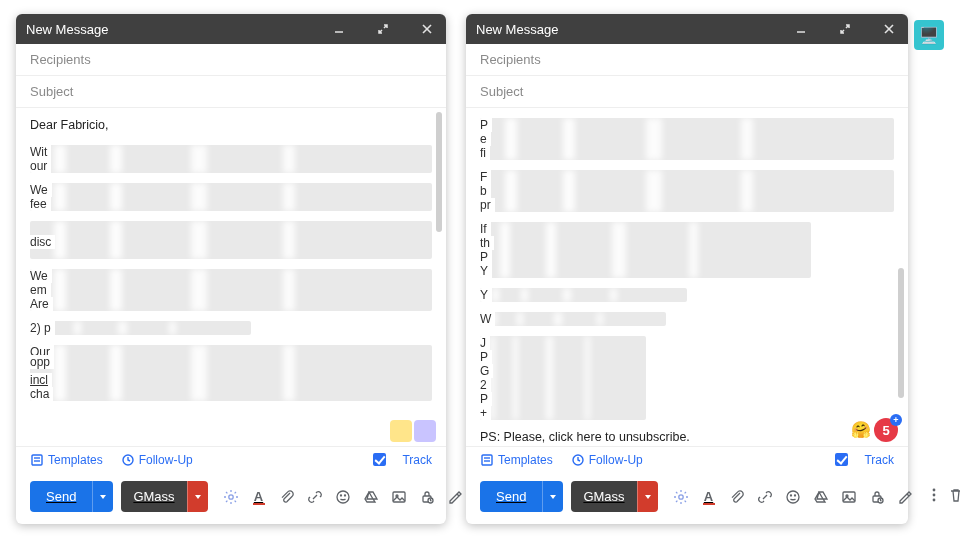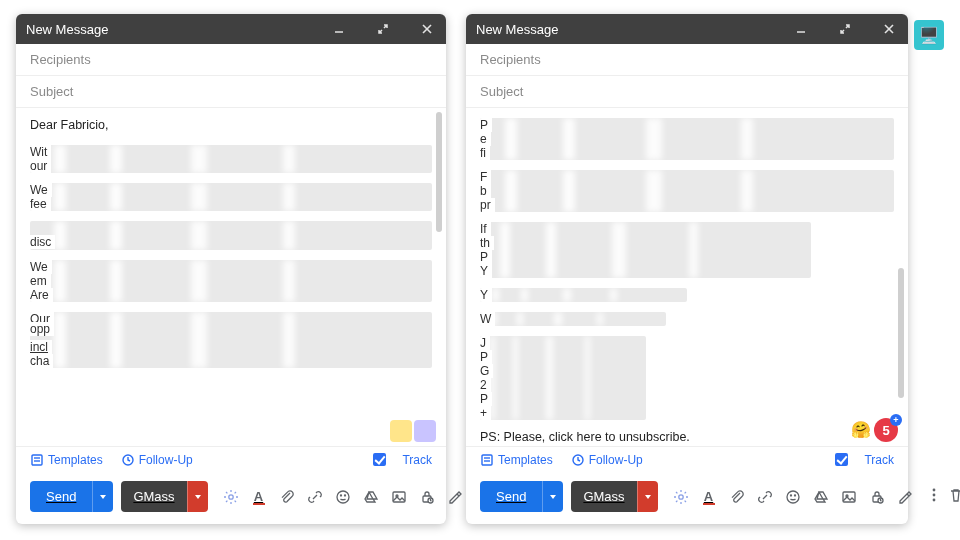--- a/index.html
+++ b/index.html
@@ -255,27 +255,30 @@
     <div class="greeting">Dear Fabricio,</div>
 
     <div class="blur-block" style="height:28px;margin-top:13px;">
       <span class="blur-line-prefix" style="top:0">Wit</span>
       <span class="blur-line-prefix" style="top:14px">our</span>
     </div>
     <div class="blur-block" style="height:28px;">
       <span class="blur-line-prefix" style="top:0">We</span>
       <span class="blur-line-prefix" style="top:14px">fee</span>
     </div>
-    <div class="blur-block" style="height:29px;">
+    <div class="blur-block" style="height:38px;">
       <span class="blur-line-prefix" style="top:14px">disc</span>
     </div>
     <div class="blur-block" style="height:42px;">
       <span class="blur-line-prefix" style="top:0">We</span>
       <span class="blur-line-prefix" style="top:14px">em</span>
       <span class="blur-line-prefix" style="top:28px">Are</span>
+    </div>
+    <div class="blur-block" style="height:14px;width:55%;">
+      <span class="blur-line-prefix" style="top:0">2) p</span>
     </div>
     <div class="blur-block" style="height:56px;">
       <span class="blur-line-prefix" style="top:0">Our</span>
       <span class="blur-line-prefix" style="top:10px">opp</span>
       <span class="blur-line-prefix" style="top:28px;text-decoration:underline;">incl</span>
       <span class="blur-line-prefix" style="top:42px">cha</span>
     </div>
 
     <div class="emoji-stack">
       <span class="em" style="background:#ffe58a"></span>

